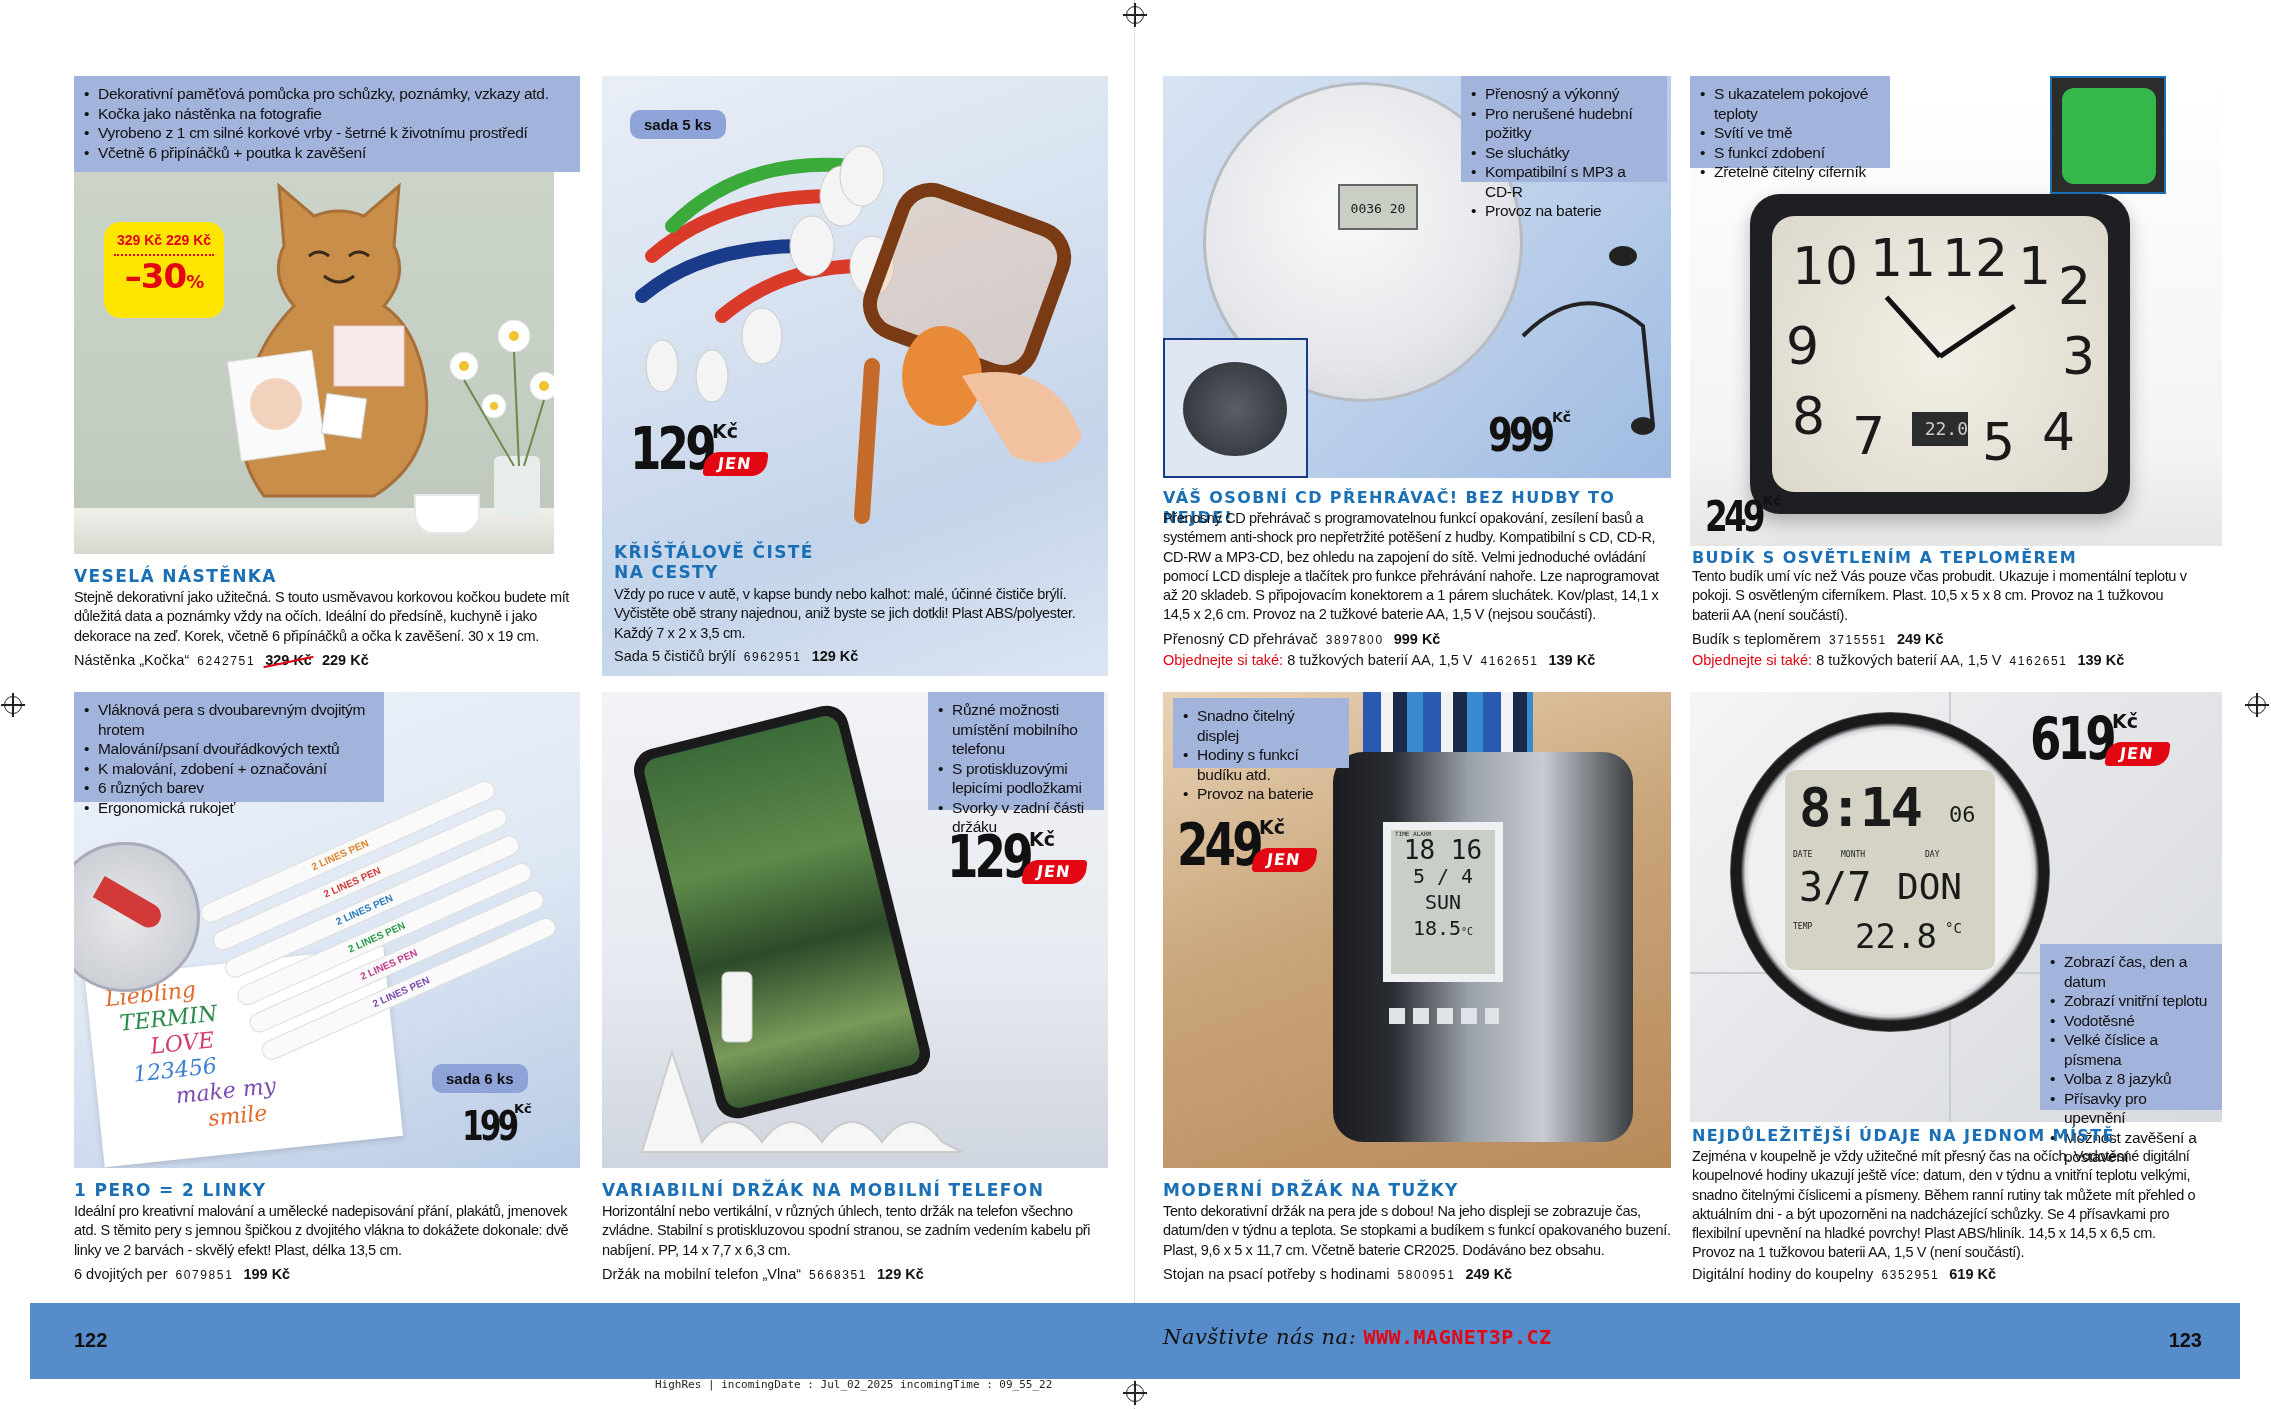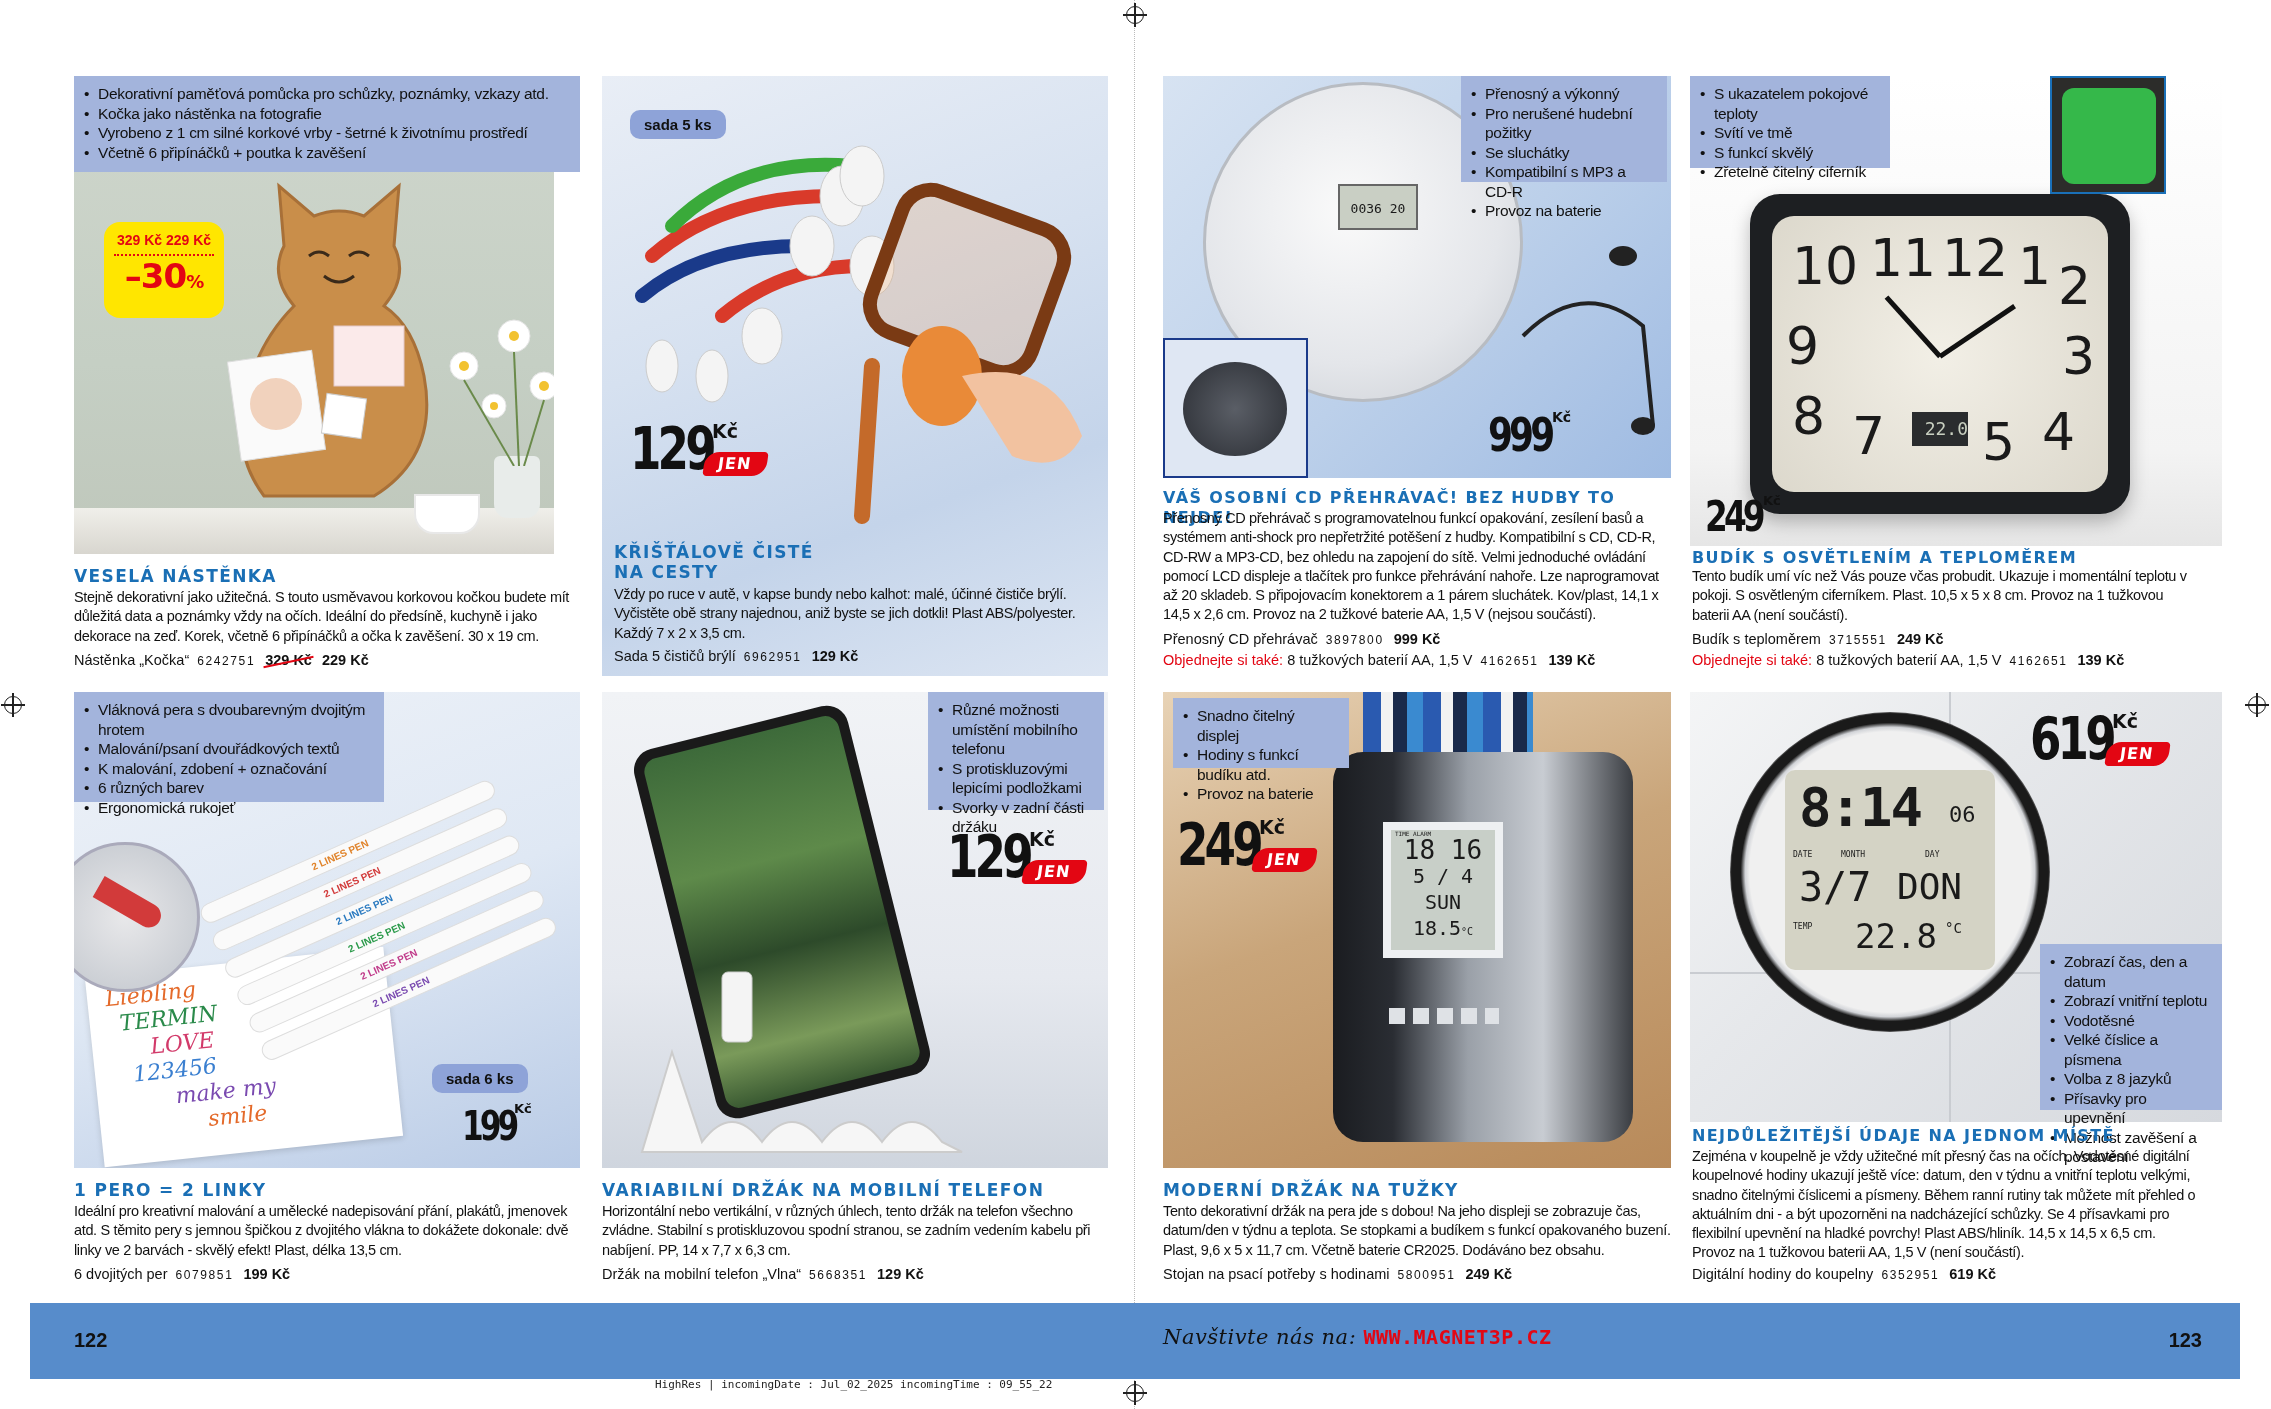--- a/index.html
+++ b/index.html
@@ -203,21 +203,21 @@
       <div style="position:absolute;left:168px;top:138px;width:80px;height:5px;background:#111;transform-origin:0 50%;transform:rotate(-132deg)"></div>
     </div>
     <div style="position:absolute;left:360px;top:0;width:116px;height:118px;background:#2c2c2a;border:2px solid #1a70b8">
       <div style="position:absolute;left:10px;top:10px;width:94px;height:96px;border-radius:12px;background:#35b84a"></div>
     </div>
   </div>
   <div class="feat" style="left:0;top:0;width:200px;height:92px">
     <ul>
       <li>S ukazatelem pokojové teploty</li>
       <li>Svítí ve tmě</li>
-      <li>S funkcí skvělý</li>
+      <li>S funkcí zdobení</li>
       <li>Zřetelně čitelný ciferník</li>
     </ul>
   </div>
   <div class="bigprice" style="left:15px;top:420px">
     <span class="num" style="font-size:42px">249</span>
     <span class="kc" style="left:58px;top:-2px;font-size:13px">Kč</span>
   </div>
   <div class="title" style="left:2px;top:472px;font-size:16px">BUDÍK S OSVĚTLENÍM A TEPLOMĚREM</div>
   <div class="desc" style="left:2px;top:491px;width:500px">Tento budík umí víc než Vás pouze včas probudit. Ukazuje i momentální teplotu v pokoji. S osvětleným ciferníkem. Plast. 10,5 x 5 x 8 cm. Provoz na 1 tužkovou baterii AA (není součástí).</div>
   <div class="order" style="left:2px;top:553px">
@@ -296,21 +296,21 @@
   <div class="desc" style="left:0;top:510px;width:506px">Horizontální nebo vertikální, v různých úhlech, tento držák na telefon všechno zvládne. Stabilní s protiskluzovou spodní stranou, se zadním vedením kabelu při nabíjení. PP, 14 x 7,7 x 6,3 cm.</div>
   <div class="order" style="left:0;top:572px">
     <span>Držák na mobilní telefon „Vlna“</span><span class="code">5668351</span><b>129 Kč</b>
   </div>
 </section>
 
 <section class="card" style="left:1163px;top:692px;width:508px;height:600px">
   <div class="photo" style="left:0;top:0;width:508px;height:476px;background:linear-gradient(160deg,#e8d3b6 0%,#c9a57a 45%,#b88a5a 100%)">
     <div style="position:absolute;left:200px;top:0;width:170px;height:110px;background:repeating-linear-gradient(90deg,#2a5ab0 0 18px,#f2f2f2 18px 30px,#1a2a4a 30px 44px,#3a8ad0 44px 60px)"></div>
     <div style="position:absolute;left:170px;top:60px;width:300px;height:390px;border-radius:30px;background:linear-gradient(90deg,#1a1c20 0%,#2a2d33 20%,#9aa0a8 45%,#c8ccd2 70%,#3a3d42 100%)"></div>
-    <div style="position:absolute;left:220px;top:130px;width:120px;height:136px;background:#c8cfc8;border:8px solid #eef0f2;font-family:'DejaVu Sans Mono',monospace;color:#1a1a1a;text-align:center">
+    <div style="position:absolute;left:220px;top:130px;width:120px;height:160px;background:#c8cfc8;border:8px solid #eef0f2;font-family:'DejaVu Sans Mono',monospace;color:#1a1a1a;text-align:center">
       <div style="font-size:6px;text-align:left;padding-left:4px">TIME ALARM</div>
       <div style="font-size:26px;line-height:26px">18 16</div>
       <div style="font-size:20px;line-height:26px">5 / 4</div>
       <div style="font-size:20px;line-height:26px">SUN</div>
       <div style="font-size:20px;line-height:26px"><span>18.5</span><span style="font-size:10px">°C</span></div>
     </div>
     <div style="position:absolute;left:226px;top:316px;width:110px;height:16px;background:repeating-linear-gradient(90deg,#dfe2e6 0 16px,transparent 16px 24px)"></div>
   </div>
   <div class="feat" style="left:10px;top:6px;width:176px;height:70px">
     <ul>

